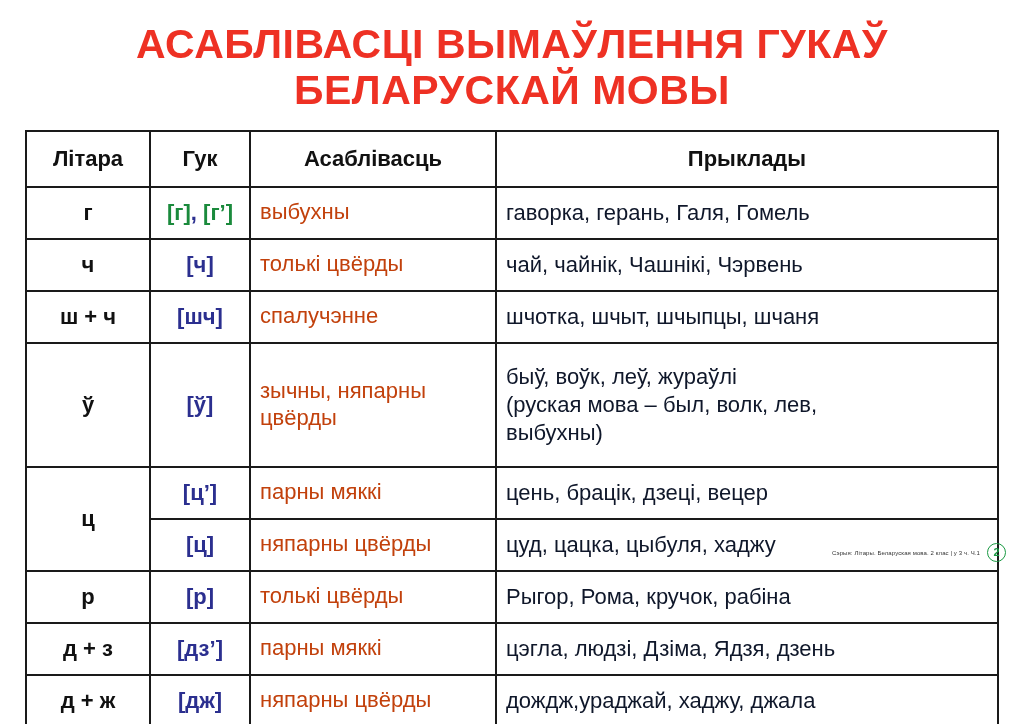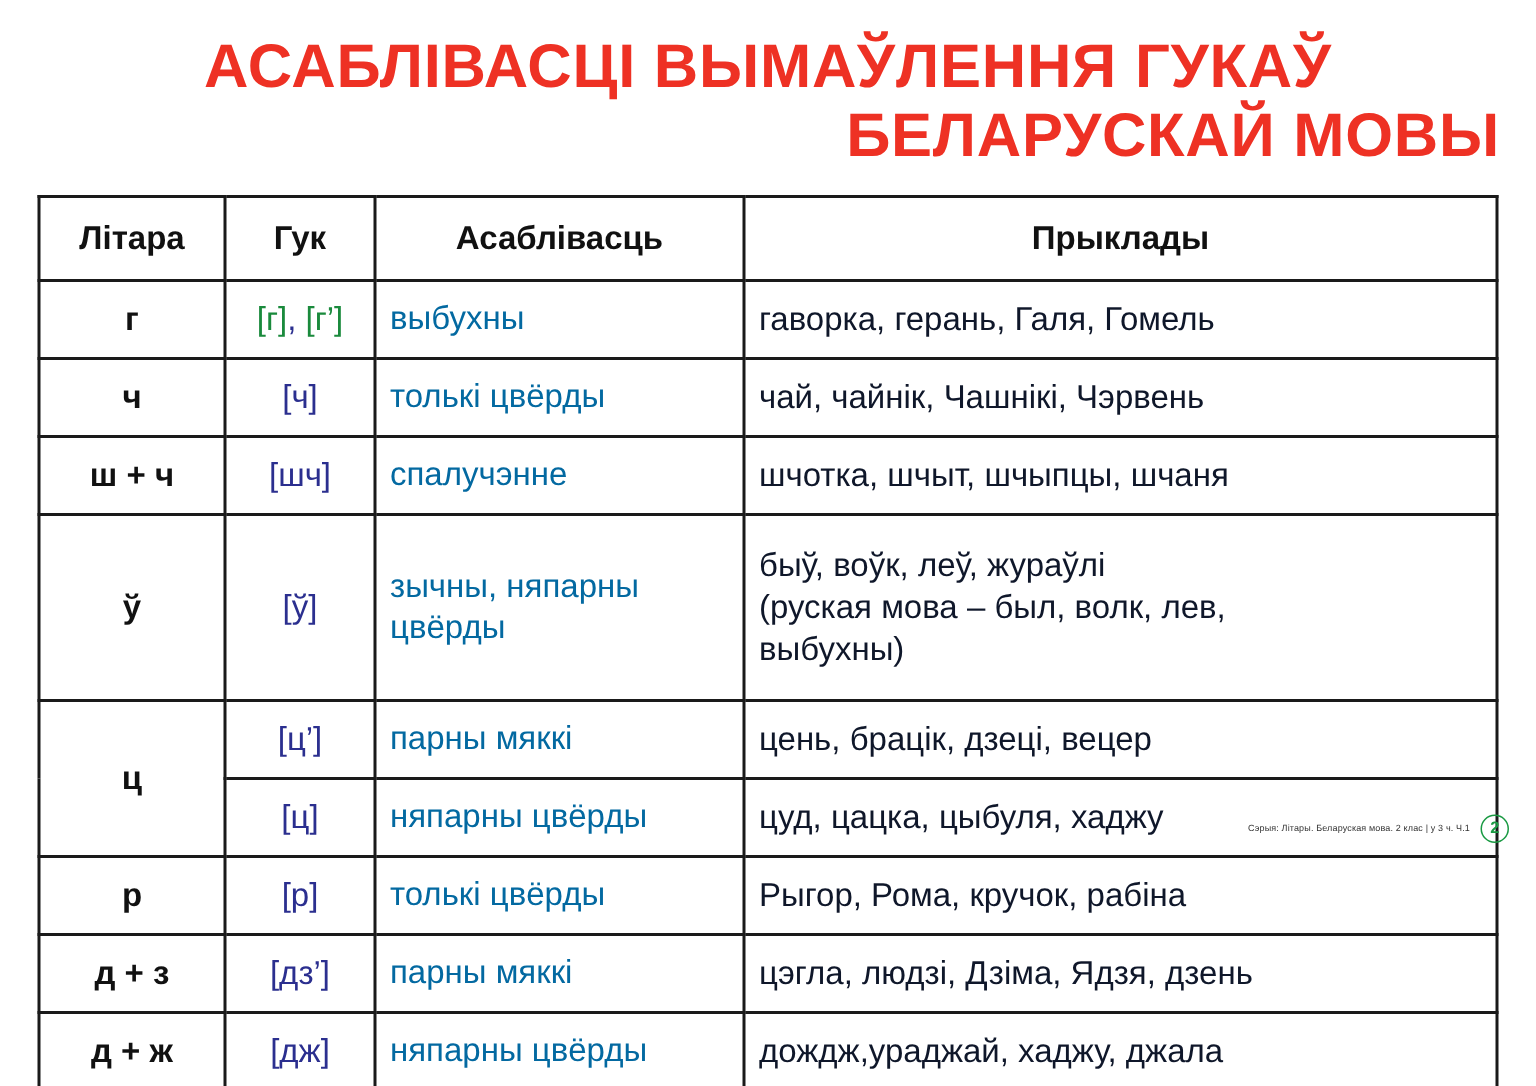--- a/index.html
+++ b/index.html
@@ -28,21 +28,20 @@
     font-size: 41px;
     line-height: 1.12;
     letter-spacing: 0.5px;
     padding-top: 22px;
     padding-left: 24px;
     padding-right: 24px;
     text-transform: uppercase;
   }
   .title .line2 {
     display: block;
-    text-align: right;
   }
   table.main {
     border-collapse: collapse;
     width: 974px;
     margin: 16px auto 0 auto;
     table-layout: fixed;
   }
   table.main th, table.main td {
     border: 2px solid #1a1a1a;
     padding: 5px 9px;
@@ -58,31 +57,31 @@
     height: 44px;
   }
   td.letter {
     text-align: center;
     font-weight: bold;
     color: #111111;
     font-size: 22px;
   }
   td.sound {
     text-align: center;
-    font-weight: normal;
+    font-weight: bold;
     color: #2b2f8f;
     font-size: 22px;
     white-space: nowrap;
   }
   td.sound .green {
     color: #1a8a3c;
   }
   td.feature {
     text-align: left;
-    color: #0369a1;
+    color: #c2410c;
     font-size: 21px;
     line-height: 1.22;
   }
   td.examples {
     text-align: left;
     color: #0f172a;
     font-size: 22px;
     line-height: 1.28;
   }
   .col-letter { width: 124px; }

